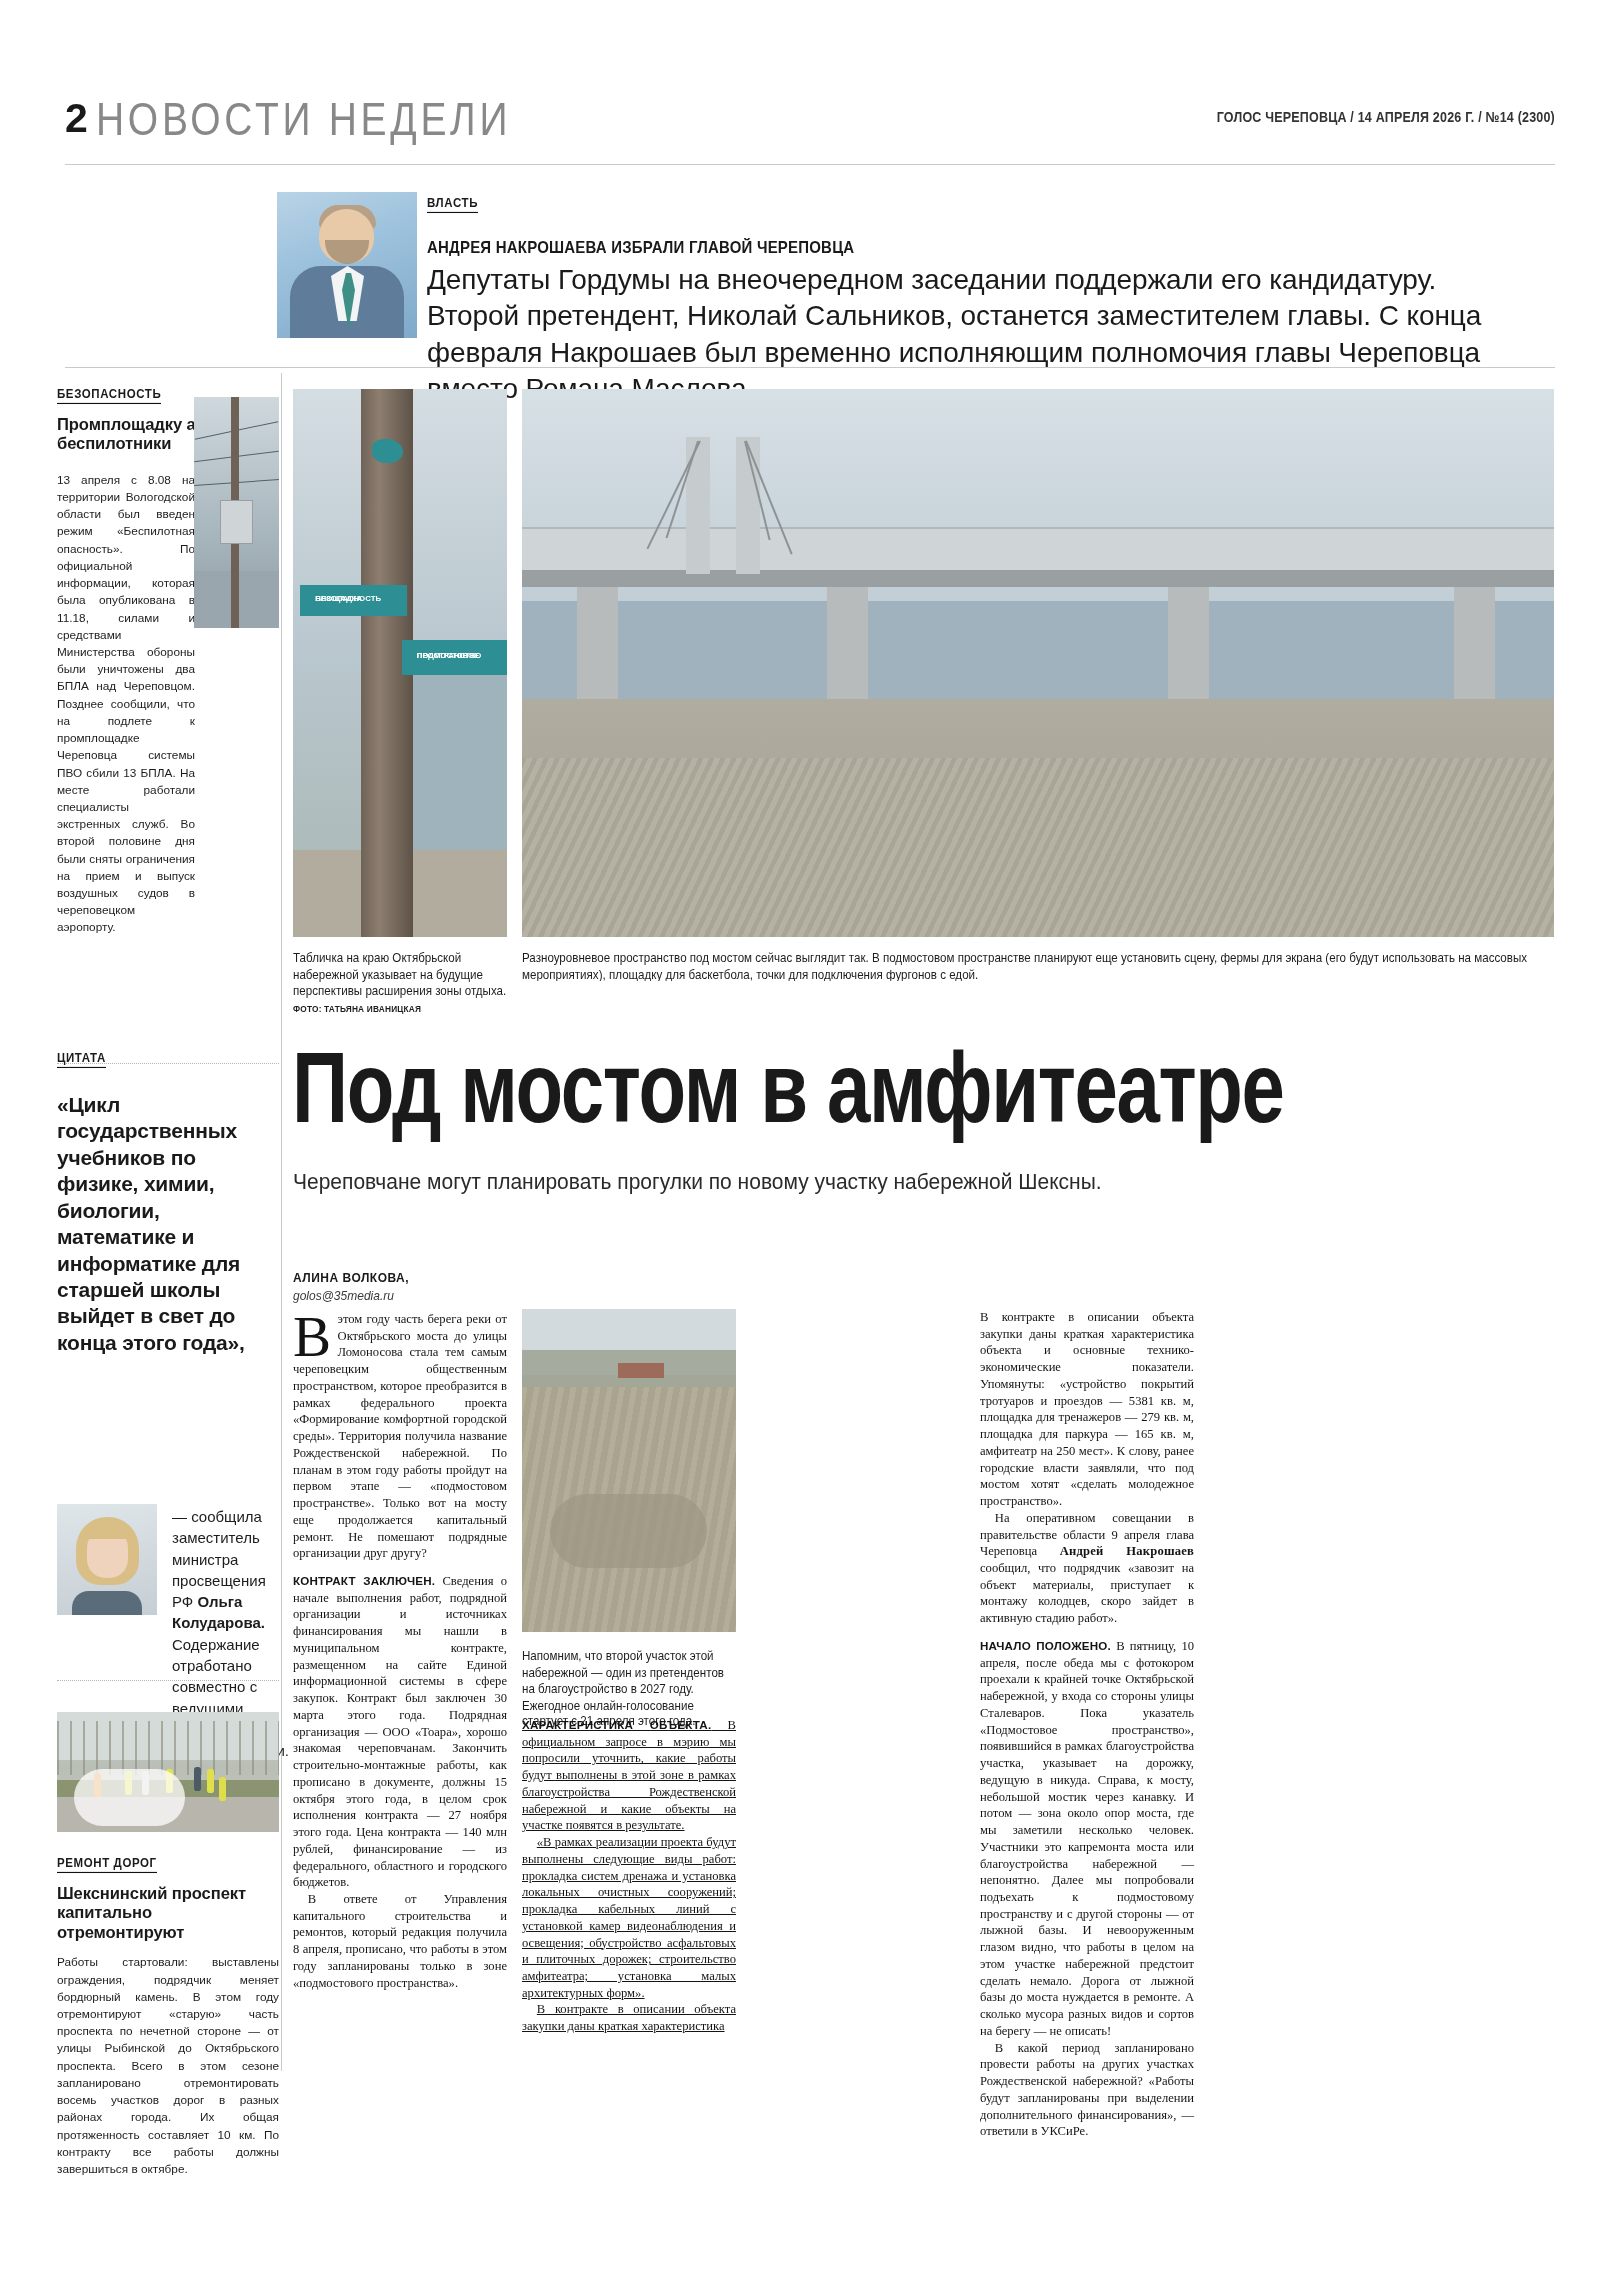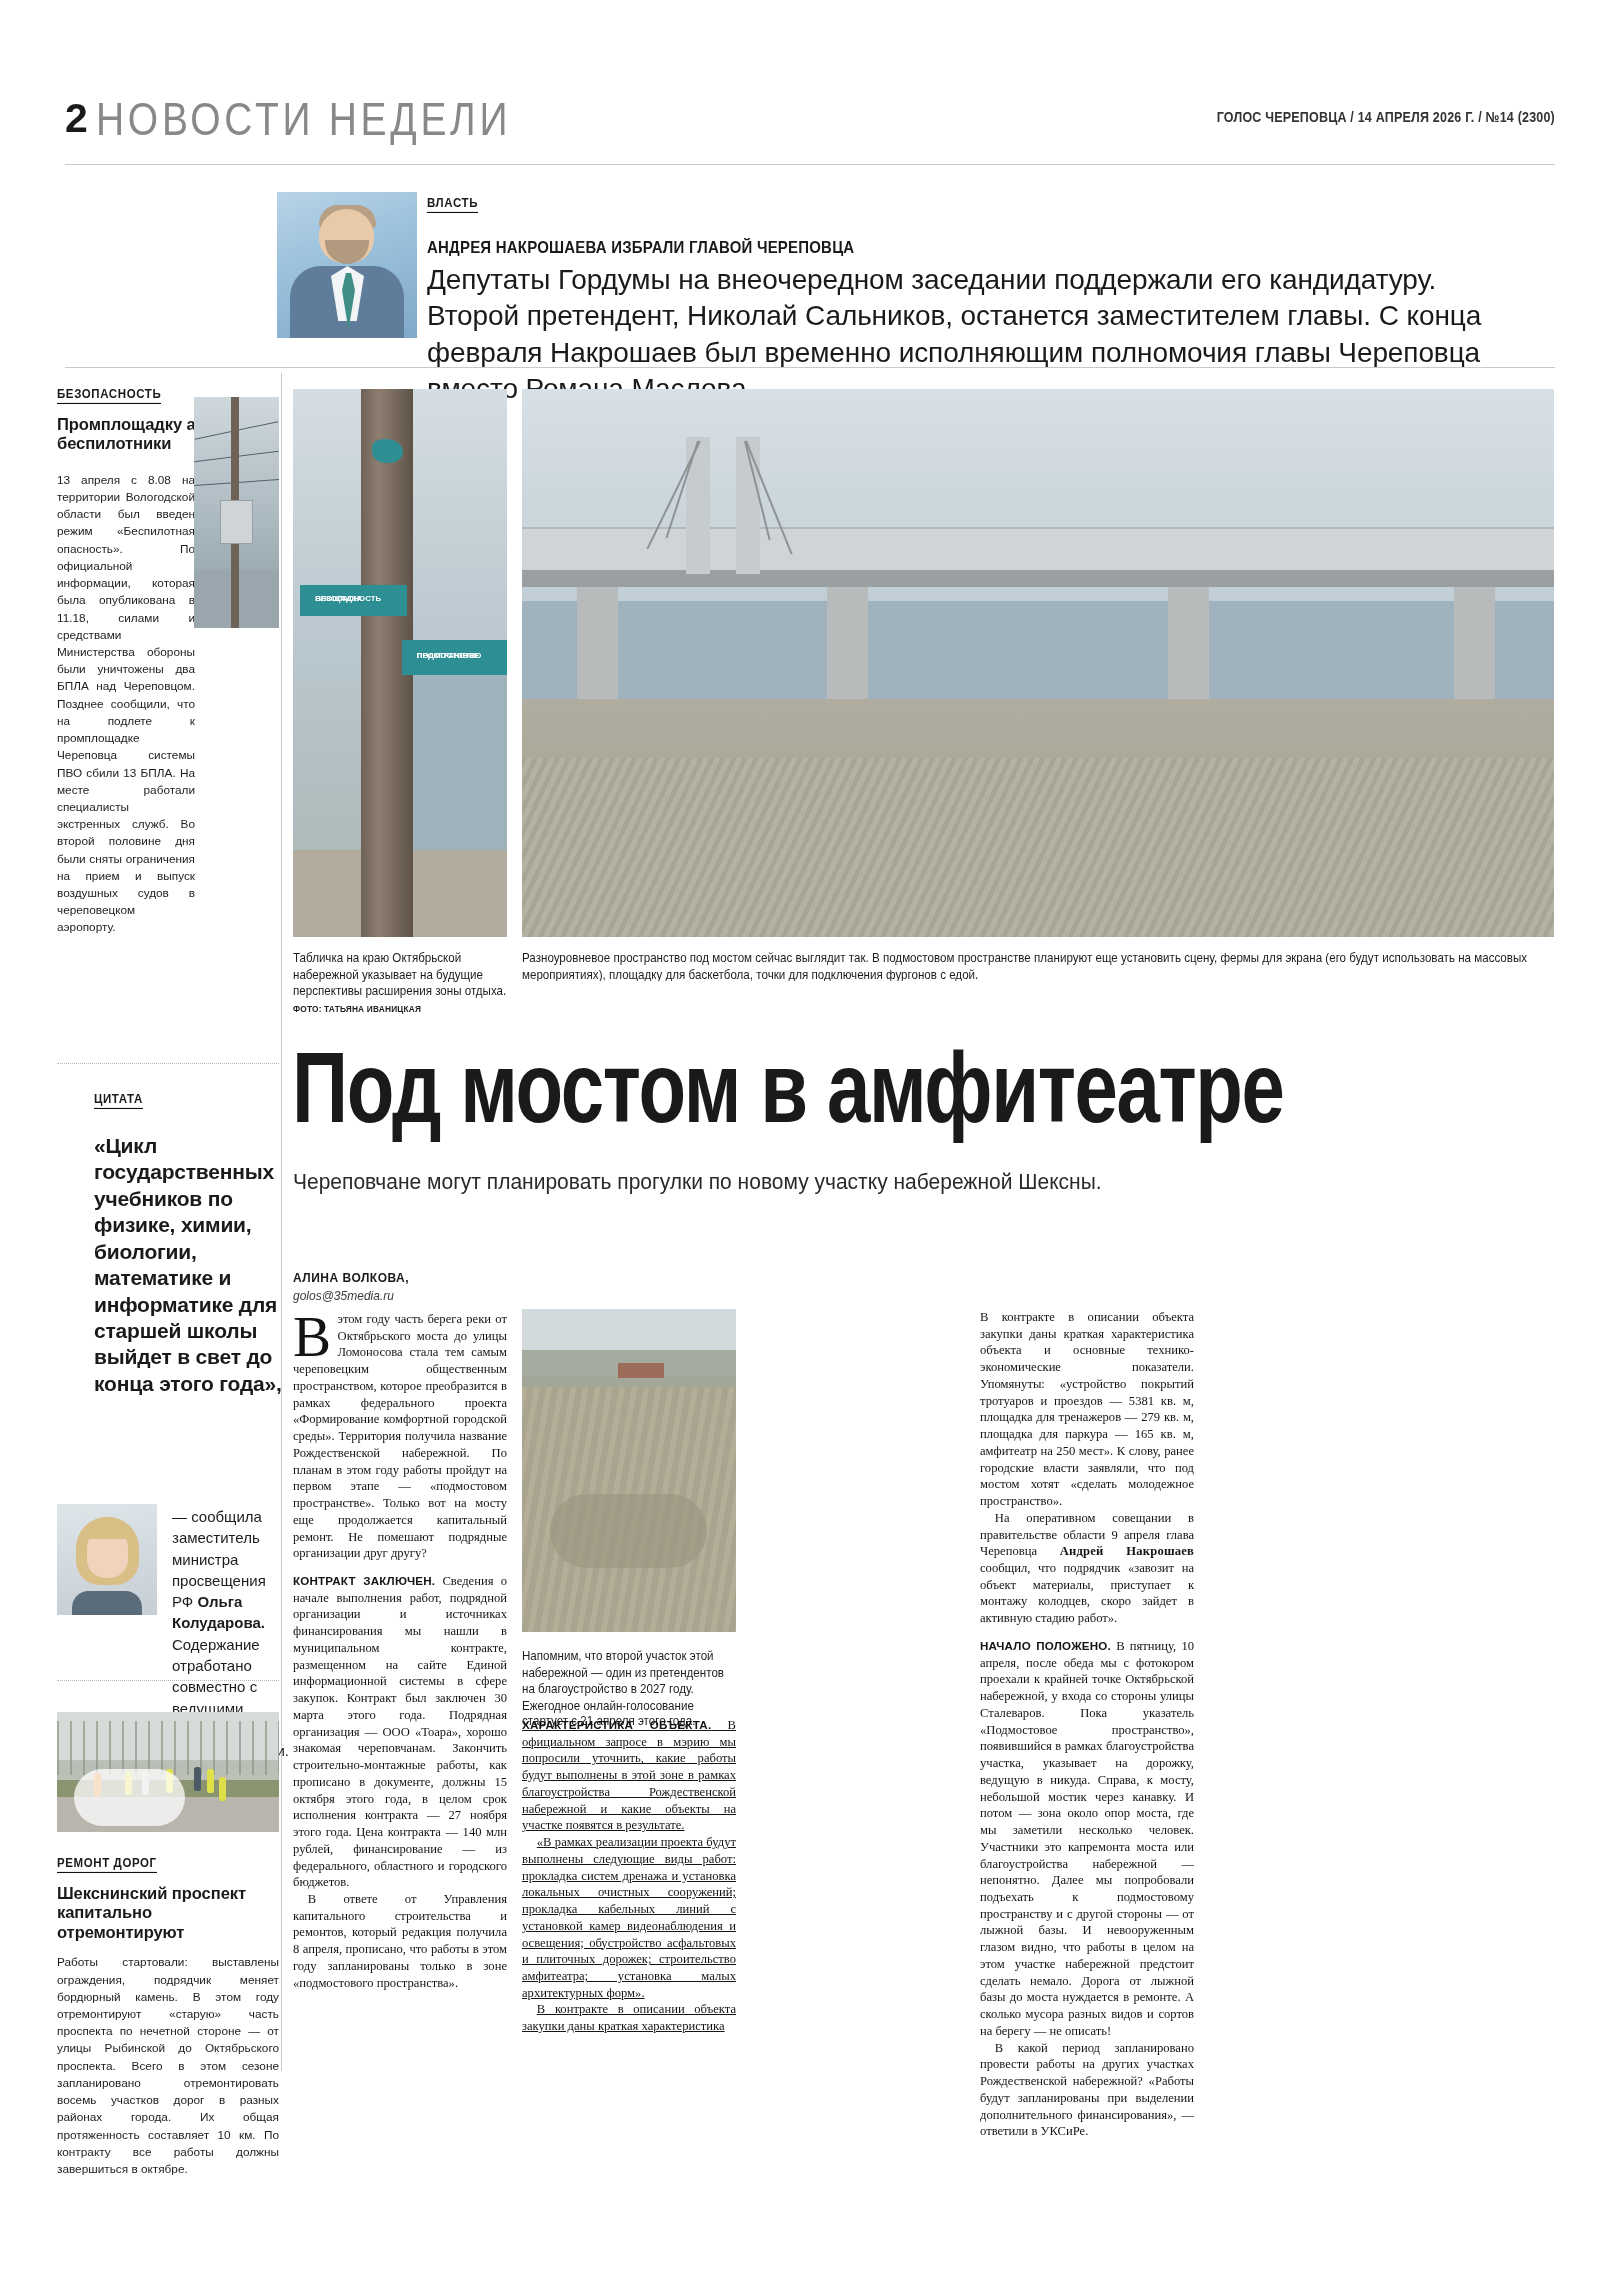--- a/index.html
+++ b/index.html
@@ -290,21 +290,21 @@
     <div class="dp-bld"></div>
     <div class="dp-wire1"></div>
       <div class="dp-wire2"></div>
       <div class="dp-wire3"></div>
     <div class="dp-pole"></div>
       <div class="dp-box"></div>
   </div>
 
   <div class="rule-dot" style="left:57px;top:1063px;width:222px;"></div>
 
-  <div class="side-col" style="top:1091px;margin-left:37px;">
+  <div class="side-col" style="top:1050px;">
     <div class="rubric side-rubric">ЦИТАТА</div>
     <div class="quote-text" style="margin-top:13px;">«Цикл государственных учебников по физике, химии, биологии, математике и информатике для старшей школы выйдет в свет до конца этого года»,</div>
   </div>
   <div class="quote-photo">
     <div class="qp-body"></div>
       <div class="qp-hair"></div>
       <div class="qp-face"></div>
       <div class="qp-fringe"></div>
   </div>
   <div class="quote-attr">

